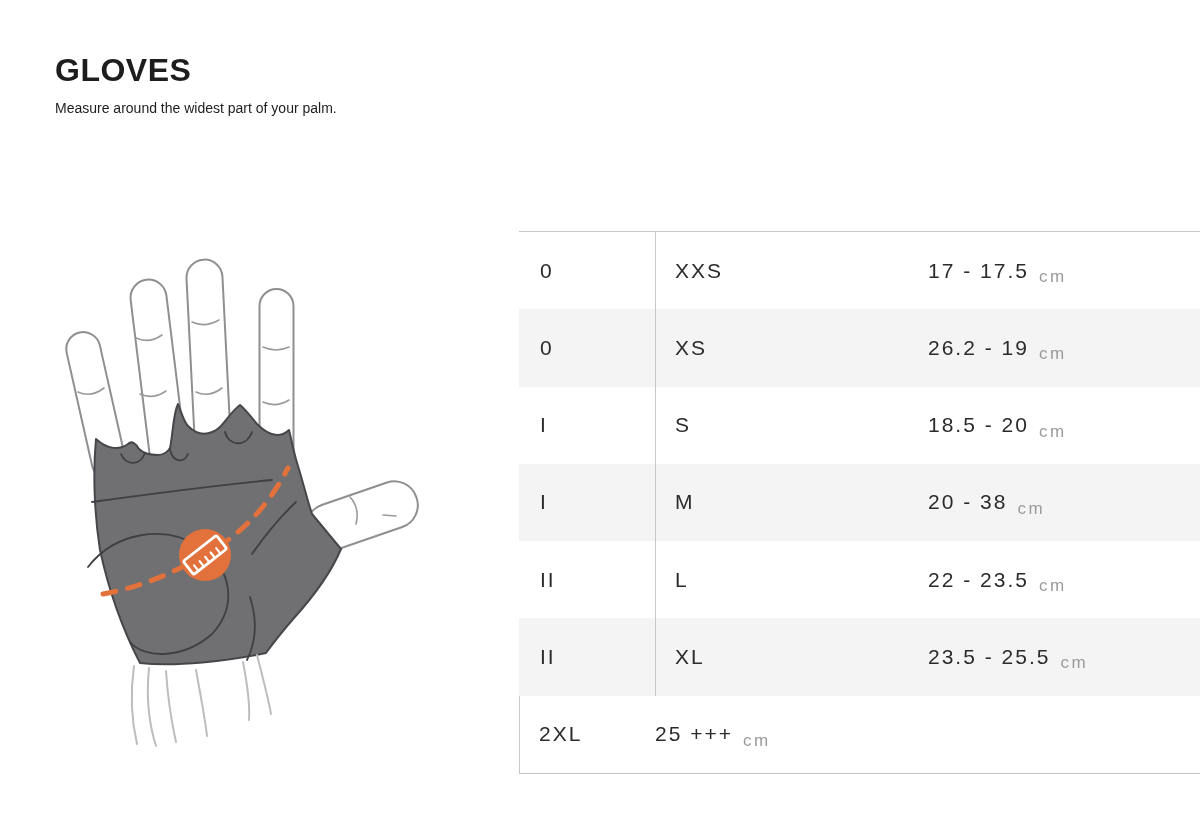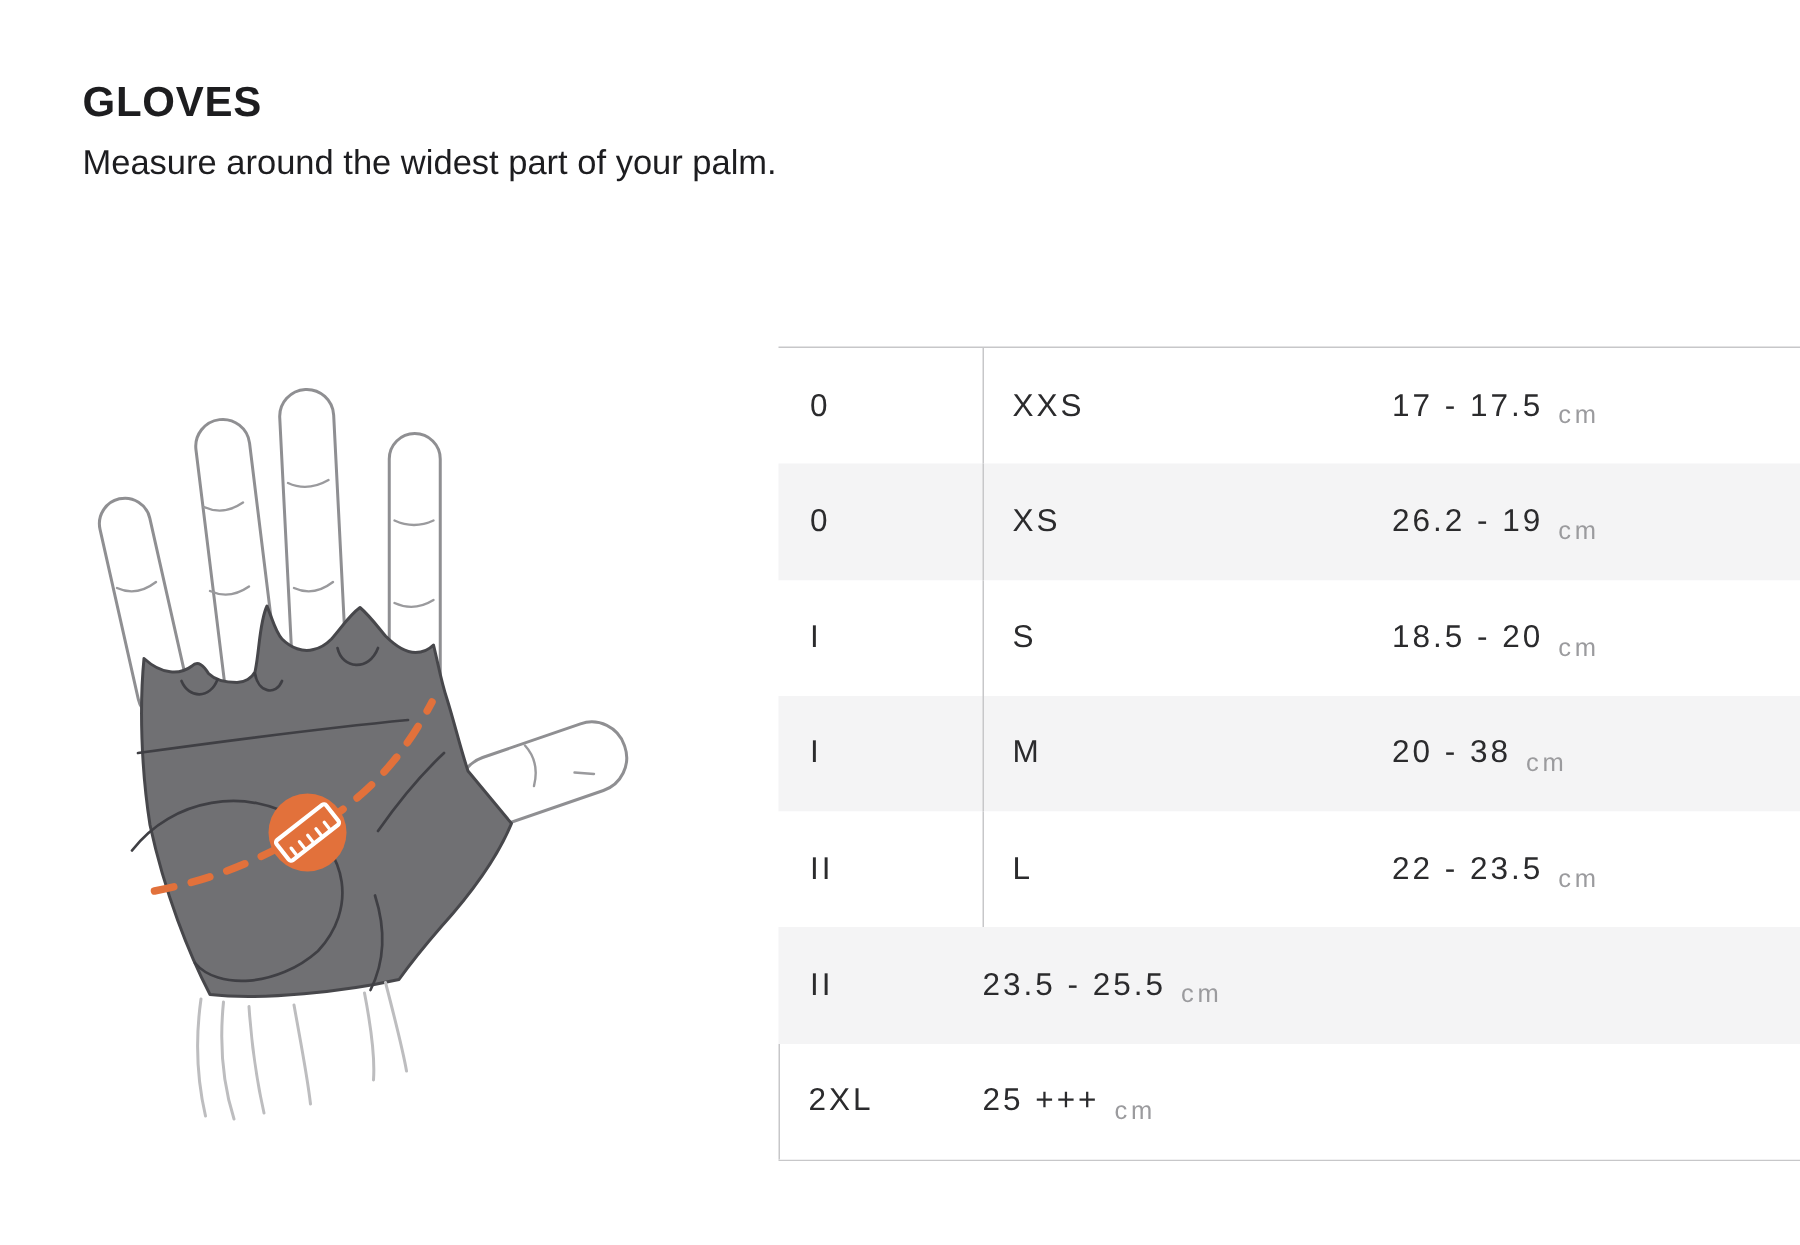--- a/index.html
+++ b/index.html
@@ -8,27 +8,27 @@
     width: 1200px; height: 830px;
     background: #ffffff;
     font-family: "Liberation Sans", sans-serif;
     position: relative;
     overflow: hidden;
     color: #2b2b2d;
   }
   .header { position: absolute; left: 55px; top: 52px; }
   .page-title {
     margin: 0;
-    font-size: 28px; font-weight: 700;
+    font-size: 32px; font-weight: 700;
     letter-spacing: 0.5px;
     color: #1d1d1f;
   }
   .page-subtitle {
     margin: 11px 0 0 0;
-    font-size: 23px;
+    font-size: 14px;
     color: #1d1d20;
   }
   .illustration {
     position: absolute; left: 40px; top: 232px;
     width: 420px; height: 572px;
   }
   .illustration svg { display: block; width: 100%; height: 100%; }
 
   .size-table {
     position: absolute; left: 519px; top: 231px;
@@ -210,20 +210,23 @@
     </div>
     <div class="cell c3">
       <span>22 - 23.5</span>
       <span class="unit">cm</span>
     </div>
   </div>
     <div class="size-row alt">
     <div class="cell c1">
       <span>II</span>
     </div>
+    <div class="cell c2">
+      <span>XL</span>
+    </div>
     <div class="cell c3">
       <span>23.5 - 25.5</span>
       <span class="unit">cm</span>
     </div>
   </div>
     <div class="size-row">
     <div class="cell c2">
       <span>2XL</span>
     </div>
     <div class="cell c3">

